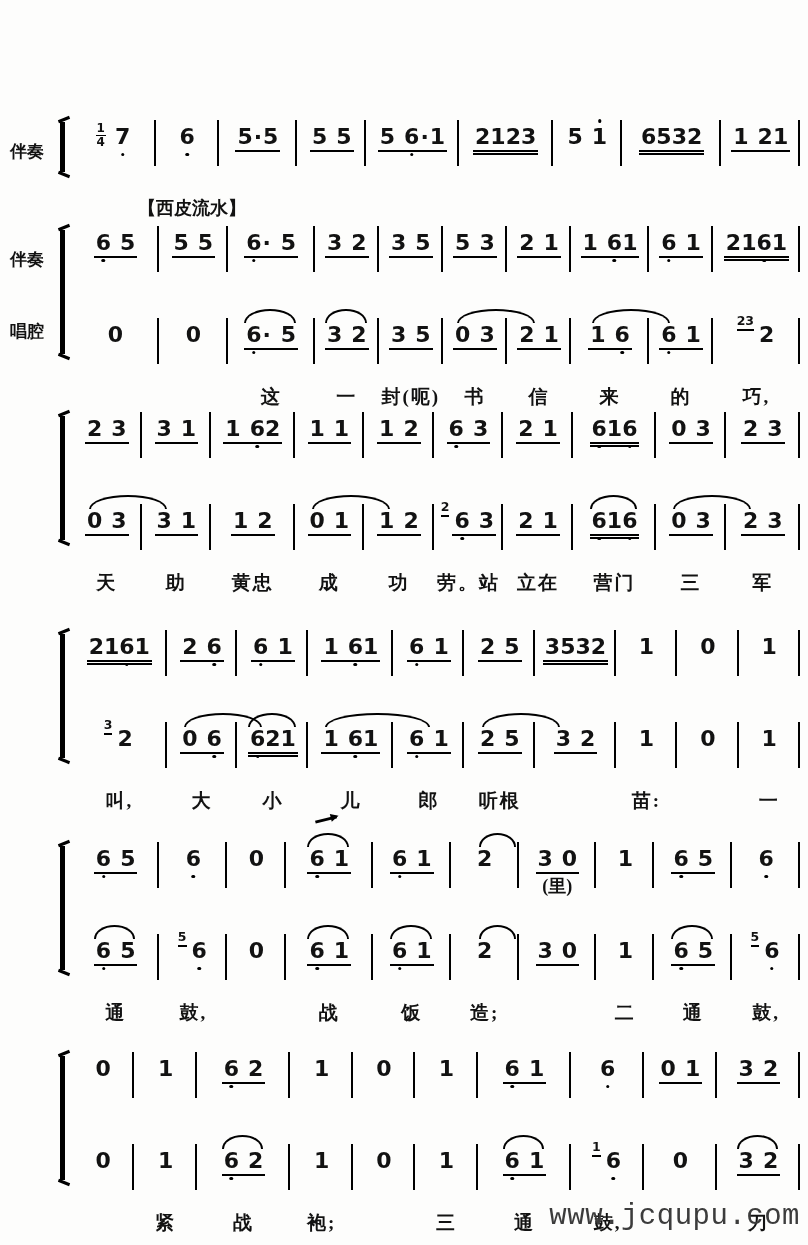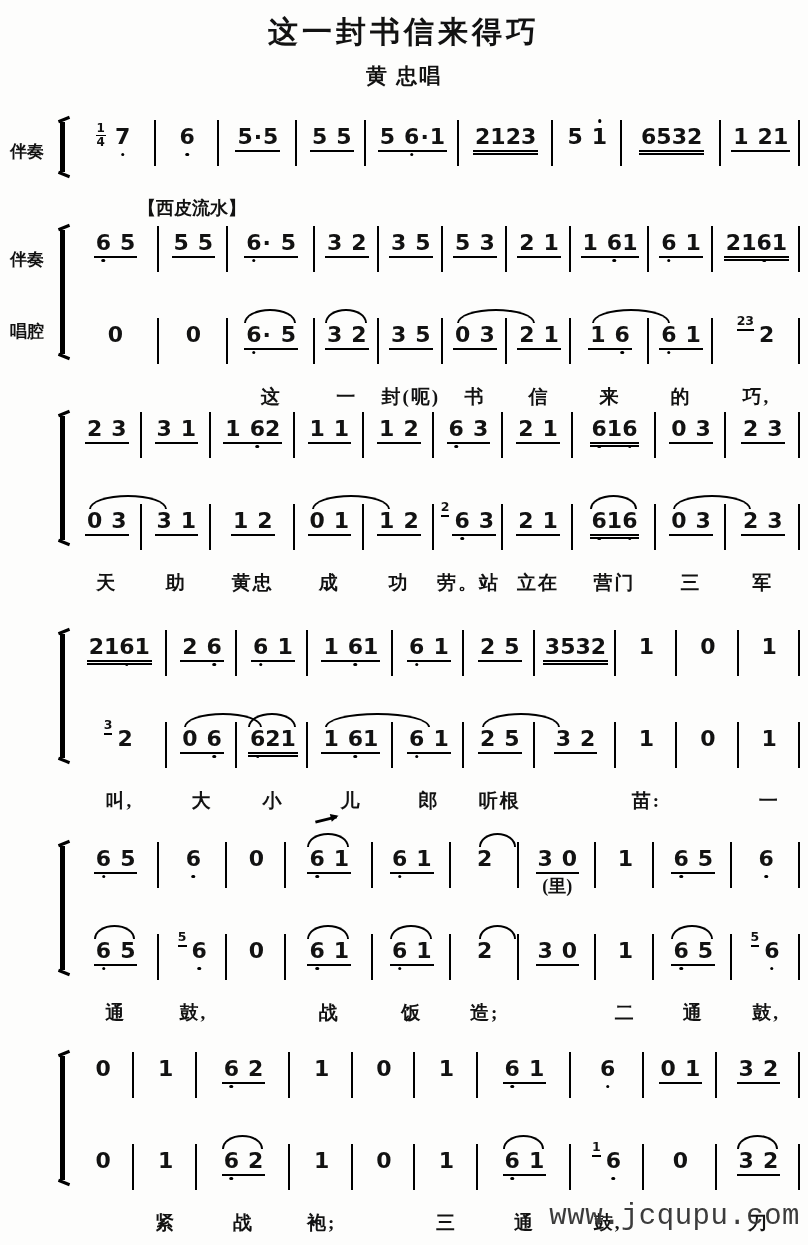--- a/index.html
+++ b/index.html
@@ -64,22 +64,20 @@
   .sys-marking{position:absolute;top:-16px;left:130px;}
   .footer-page{position:absolute;top:1198px;left:0;width:100%;text-align:center;
       font-family:"Liberation Serif",serif;font-size:17px;letter-spacing:3px;}
   .watermark{position:absolute;top:1200px;right:8px;font-family:Liberation Mono, monospace;
       font-size:29px;color:#3c3c3c;letter-spacing:0.5px;}
 </style>
 </head>
 <body>
 
 <div class="page">
-  <div class="title">这一封书信来得巧</div>
-  <div class="subtitle">黄  忠唱</div>
   <div id="score">
       <div class="system" style="top: 108px;">
         <div class="bracket" style="top: 10px; height: 58px;">
           <i class="bar"></i>
           <i class="t1"></i>
           <i class="t2"></i>
         </div>
         <div class="part-label" style="top: 32px;">伴奏</div>
         <div class="sys-rows">
           <div class="col" style="flex: 80 1 0px;">

